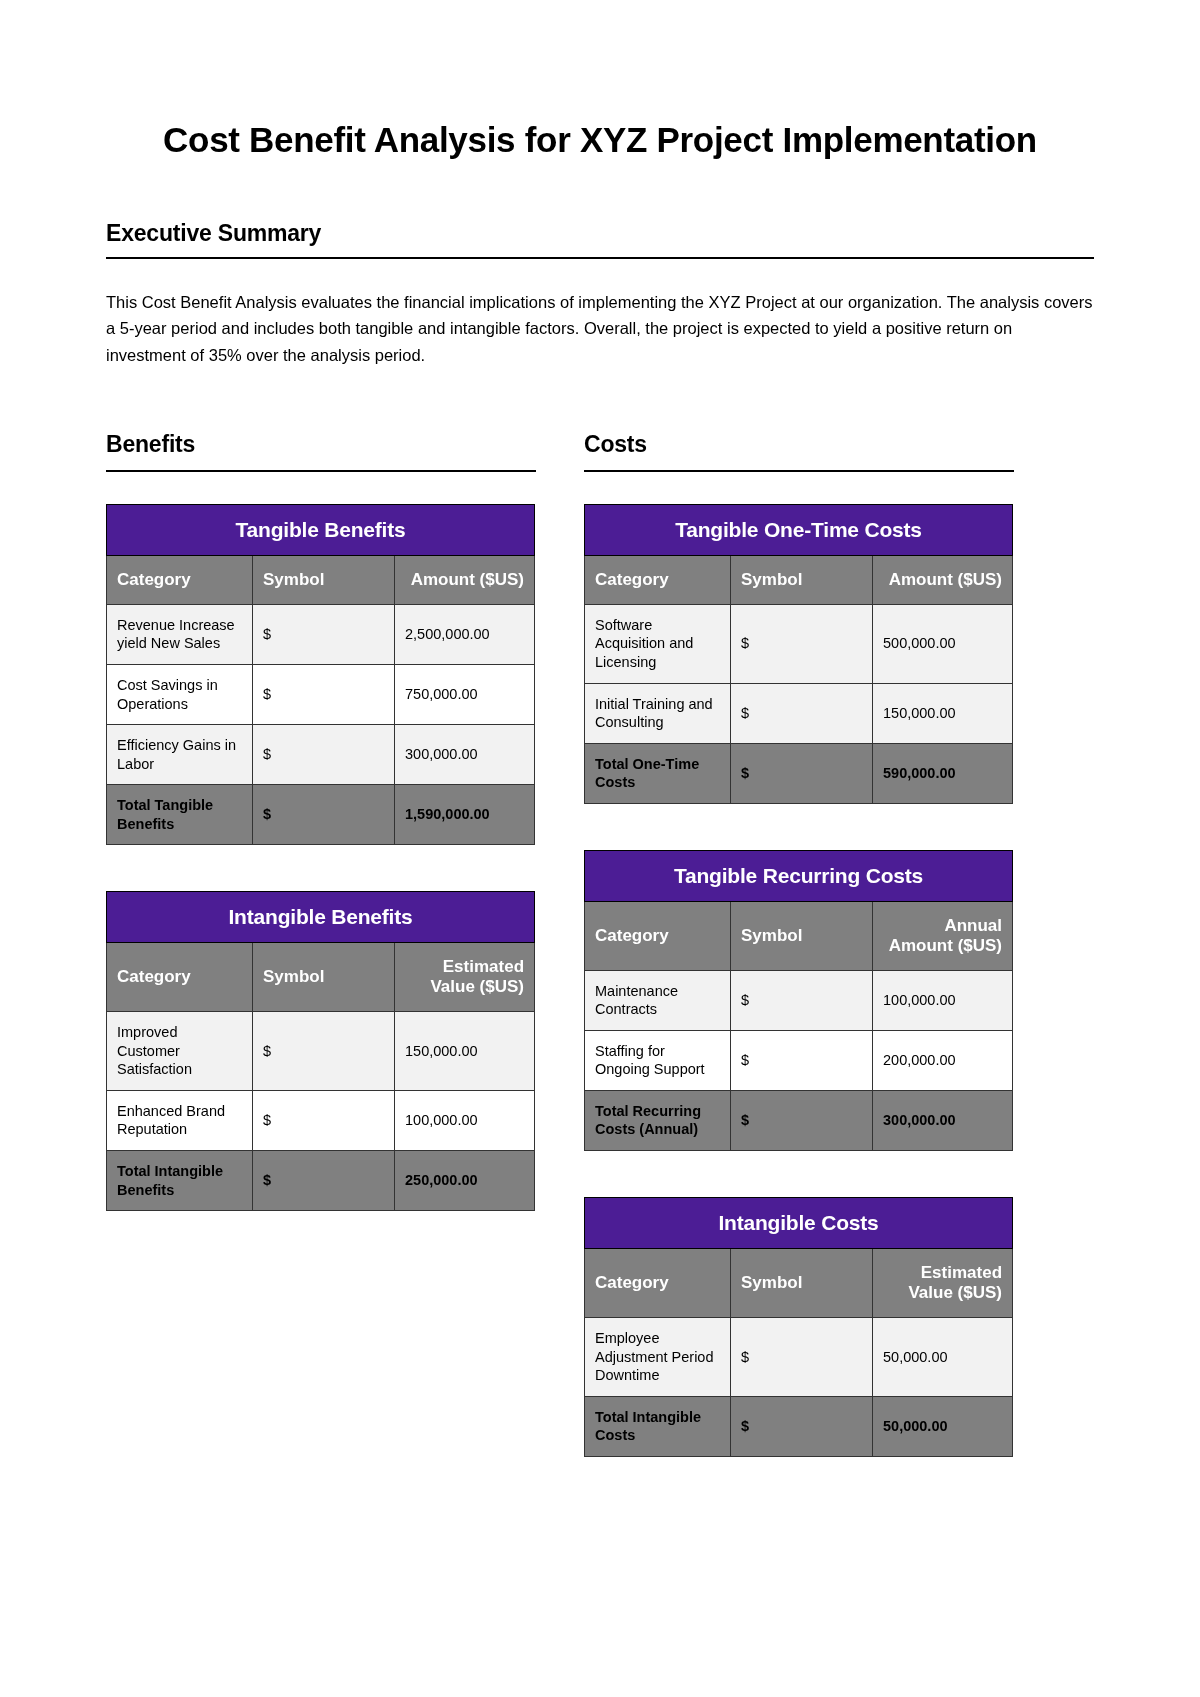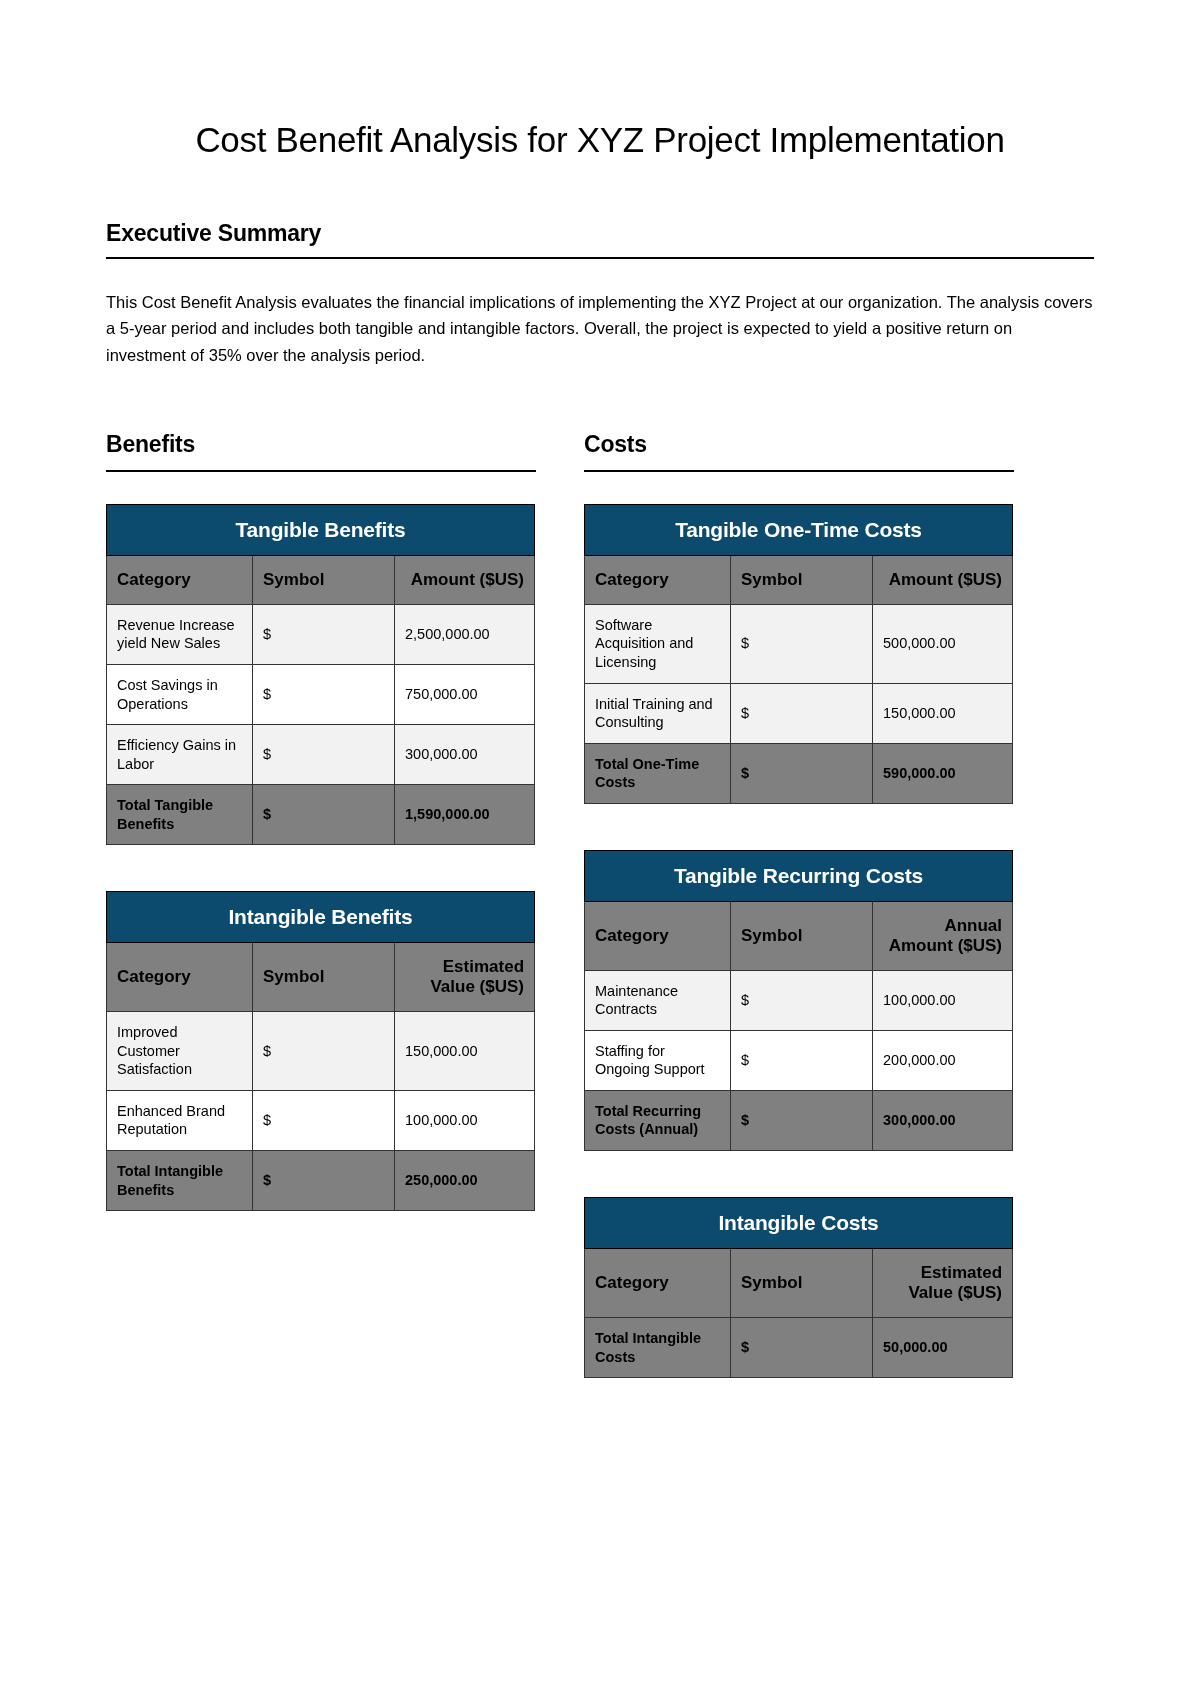--- a/index.html
+++ b/index.html
@@ -16,21 +16,21 @@
   }
   .page {
     box-sizing: border-box;
     width: 1200px;
     height: 1697px;
     padding: 118px 106px 0 106px;
     position: relative;
   }
   .doc-title {
     font-size: 35px;
-    font-weight: normal;
+    font-weight: bold;
     line-height: 1.25;
     text-align: center;
     margin: 0 0 0 0;
     padding: 0 40px;
     letter-spacing: -0.3px;
   }
   .section {
     margin-top: 58px;
   }
   .section-heading {
@@ -77,32 +77,32 @@
     border-collapse: collapse;
     width: 428px;
     margin-top: 32px;
     table-layout: fixed;
     font-size: 14.5px;
   }
   table.cba + table.cba {
     margin-top: 46px;
   }
   table.cba .tbl-title {
-    background: #0c4a6e;
+    background: #4c1d95;
     color: #ffffff;
     font-size: 21px;
     font-weight: bold;
     text-align: center;
     padding: 13px 8px;
     border: 1px solid #000000;
     letter-spacing: -0.2px;
   }
   table.cba th.colhead {
     background: #808080;
-    color: #000000;
+    color: #ffffff;
     font-size: 17px;
     font-weight: bold;
     padding: 14px 10px;
     border: 1px solid #333333;
     vertical-align: middle;
   }
   table.cba th.colhead.left { text-align: left; }
   table.cba th.colhead.right { text-align: right; margin-left: 48px; }
   table.cba td {
     border: 1px solid #333333;
@@ -302,20 +302,25 @@
           <tr>
             <th class="tbl-title" colspan="3">Intangible Costs</th>
           </tr>
           <tr>
             <th class="colhead left">Category</th>
             <th class="colhead left">Symbol</th>
             <th class="colhead right">Estimated Value ($US)</th>
           </tr>
         </thead>
         <tbody>
+          <tr class="row-odd">
+            <td>Employee Adjustment Period Downtime</td>
+            <td class="sym">$</td>
+            <td class="amt">50,000.00</td>
+          </tr>
           <tr class="total-row">
             <td>Total Intangible Costs</td>
             <td class="sym">$</td>
             <td class="amt">50,000.00</td>
           </tr>
         </tbody>
       </table>
     </div>
 
   </div>

